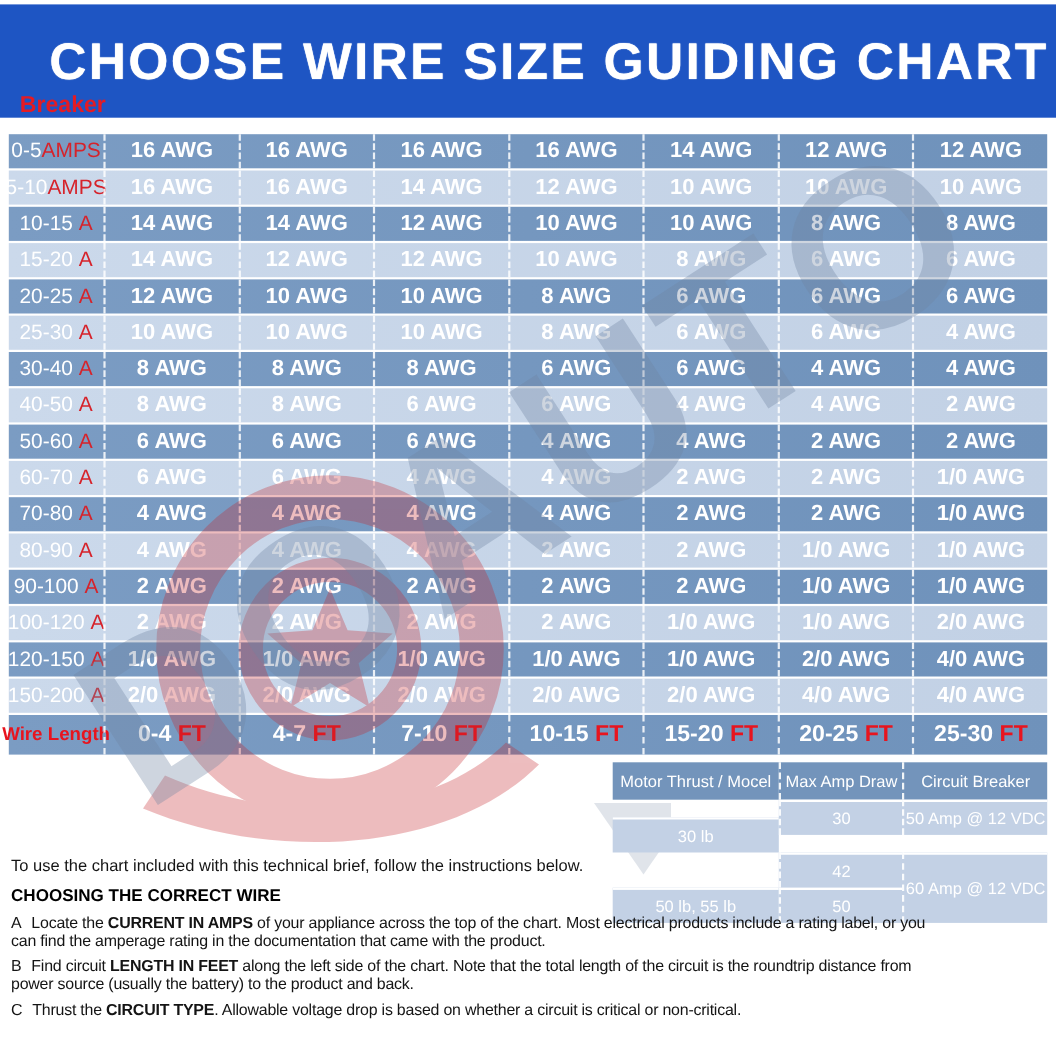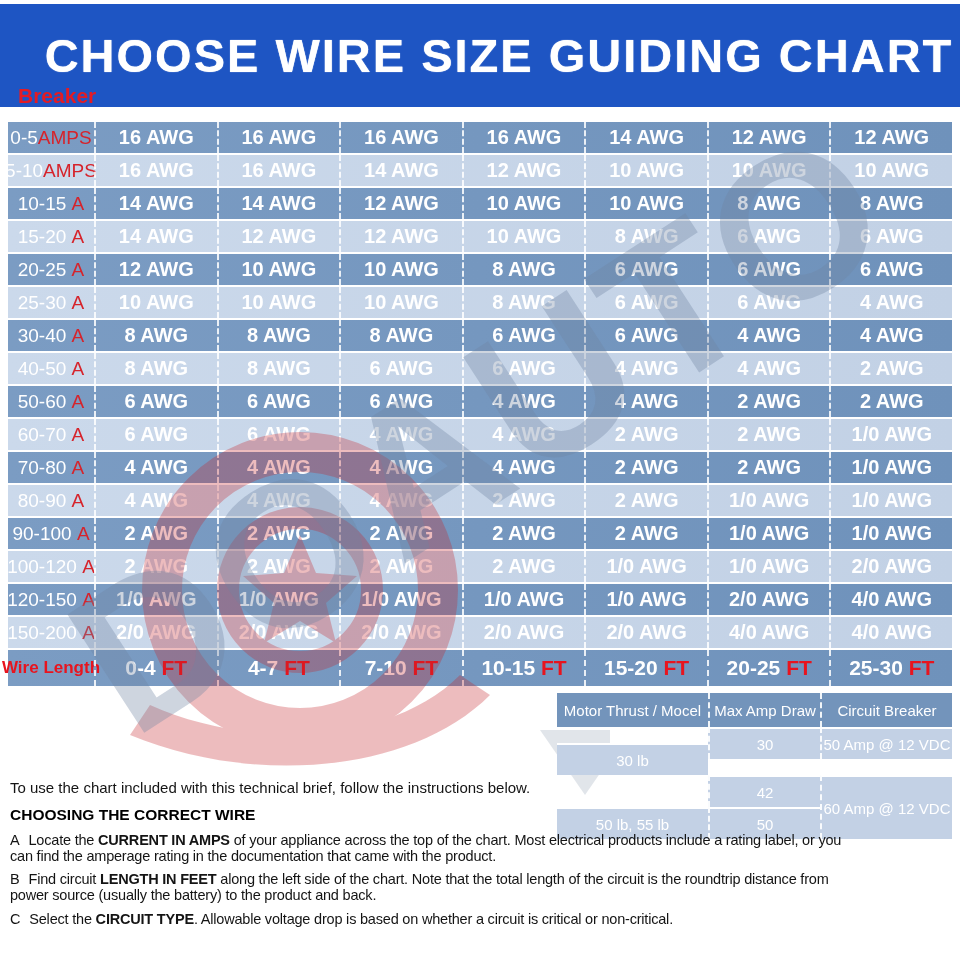--- a/index.html
+++ b/index.html
@@ -248,13 +248,13 @@
     <div class="mcell mbody" style="grid-area: 4 / 1;">50 lb, 55 lb</div>
     <div class="mcell mbody mcol2" style="grid-area: 4 / 2;">50</div>
     <div class="mcell mbody mcol3" style="grid-area: 2 / 3 / span 1;">50 Amp @ 12 VDC</div>
     <div class="mcell mbody mcol3 mspan2" style="grid-area: 3 / 3 / span 2;">60 Amp @ 12 VDC</div>
   </div>
 
 <div class="instr instr-intro">To use the chart included with this technical brief, follow the instructions below.</div>
 <div class="instr instr-head">CHOOSING THE CORRECT WIRE</div>
 <div class="instr instr-item" id="item-a"><span class="key">A</span><span>Locate the </span><b>CURRENT IN AMPS</b><span> of your appliance across the top of the chart. Most electrical products include a rating label, or you can find the amperage rating in the documentation that came with the product.</span></div>
 <div class="instr instr-item" id="item-b"><span class="key">B</span><span>Find circuit </span><b>LENGTH IN FEET</b><span> along the left side of the chart. Note that the total length of the circuit is the roundtrip distance from power source (usually the battery) to the product and back.</span></div>
-<div class="instr instr-item" id="item-c"><span class="key">C</span><span>Select the </span><b>CIRCUIT TYPE</b><span>. Allowable voltage drop is based on whether a circuit is critical or non-critical.</span></div>
+<div class="instr instr-item" id="item-c"><span class="key">C</span><span>Thrust the </span><b>CIRCUIT TYPE</b><span>. Allowable voltage drop is based on whether a circuit is critical or non-critical.</span></div>
 
 </body></html>

